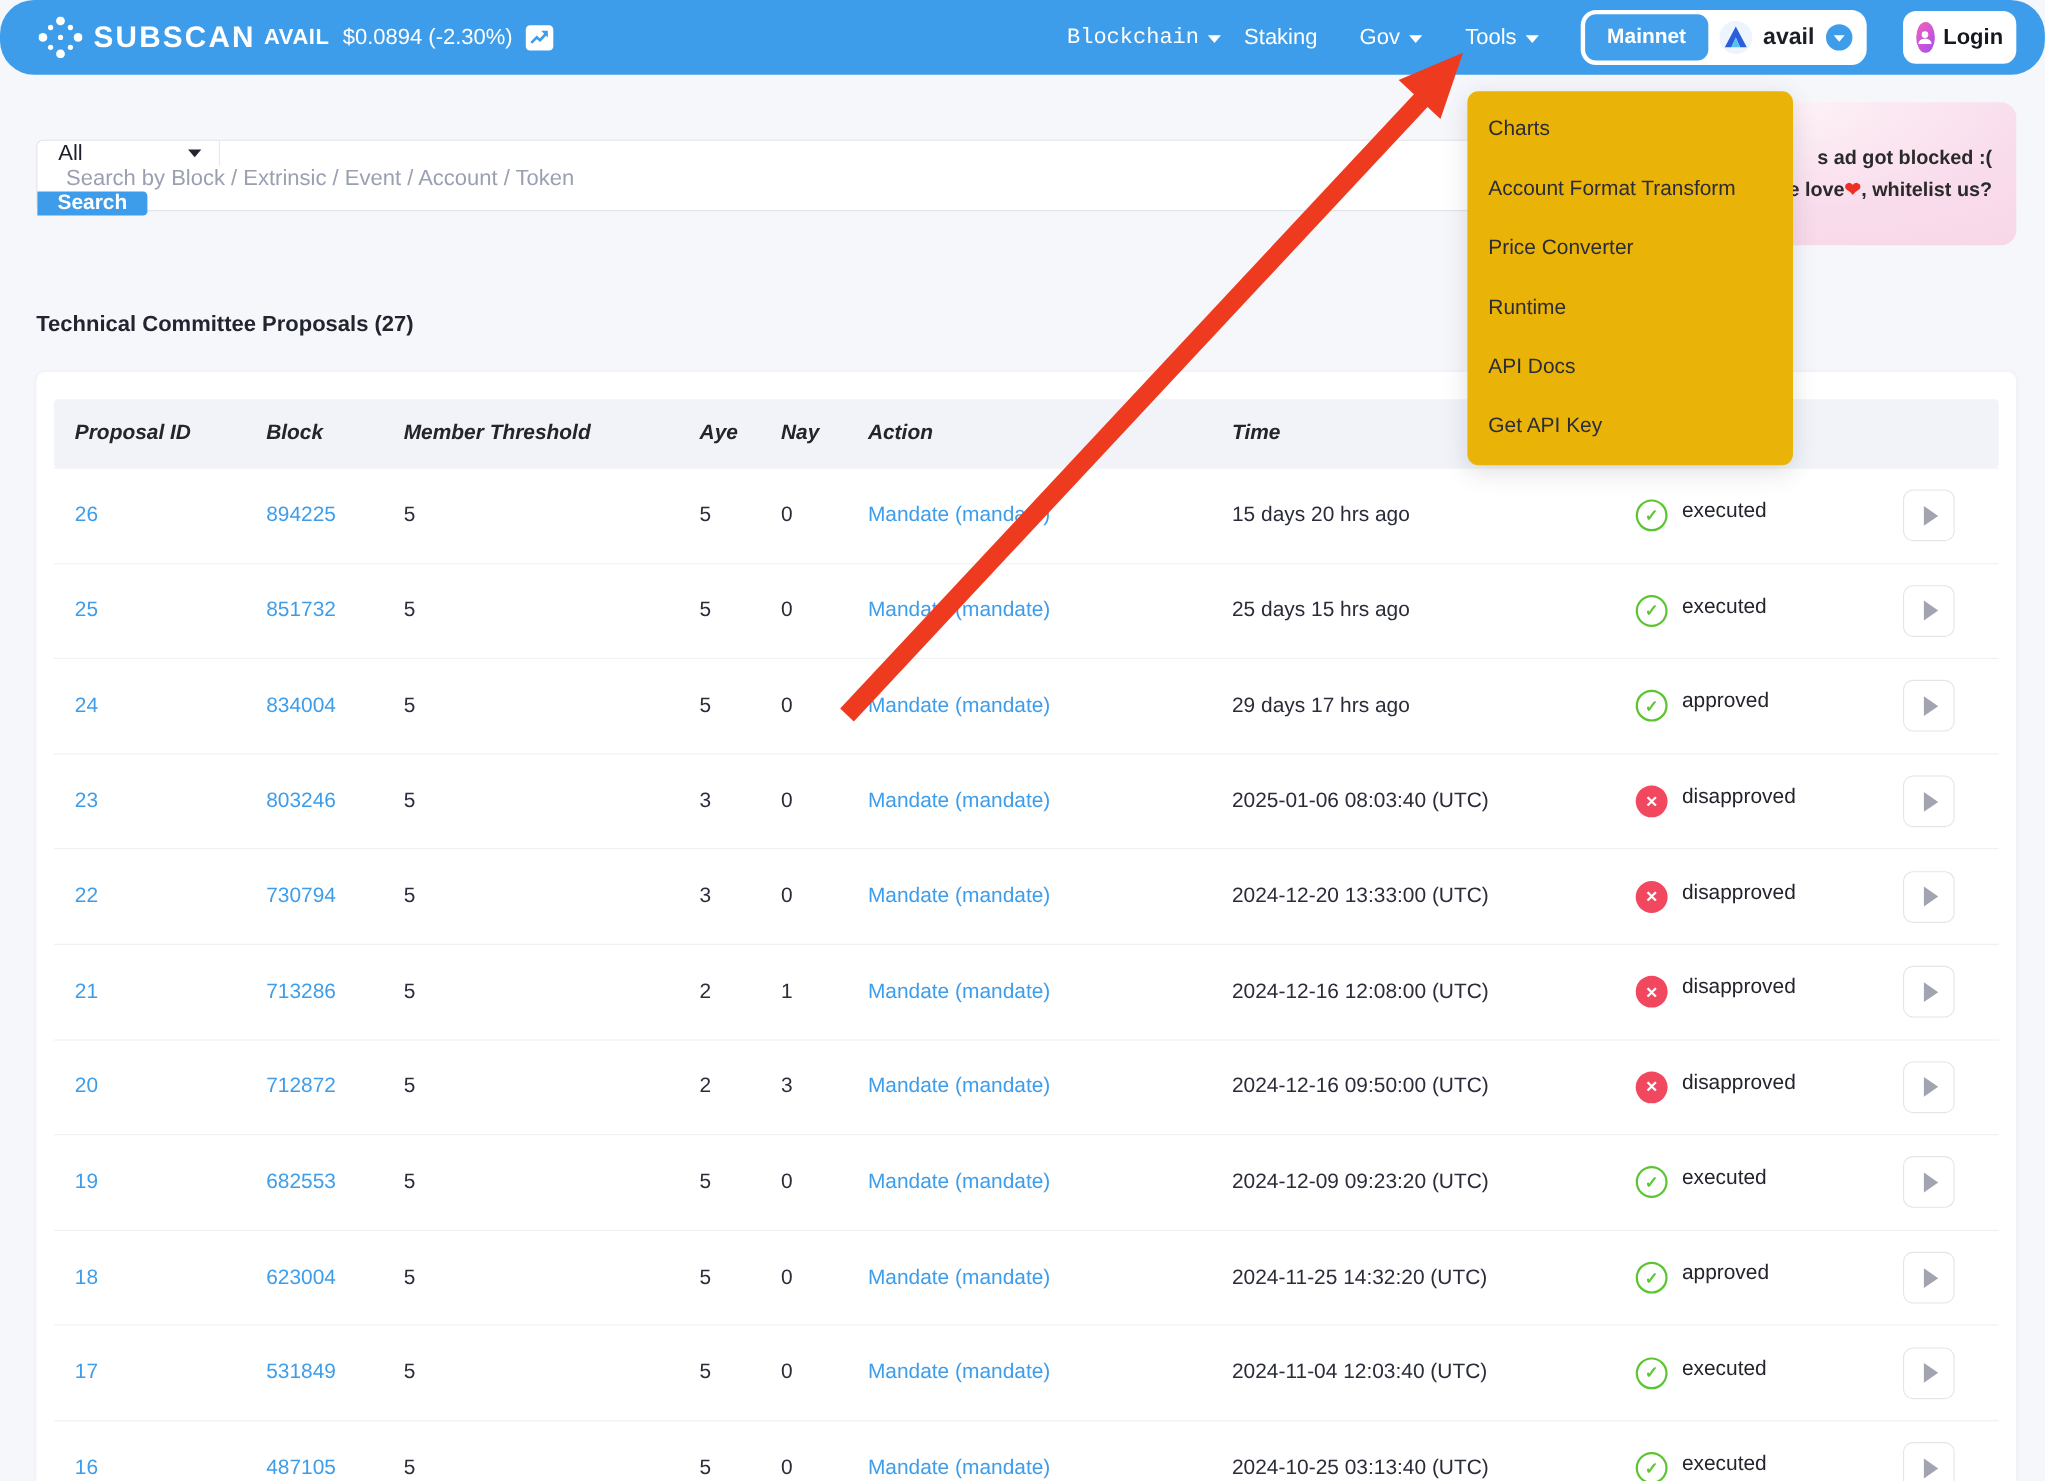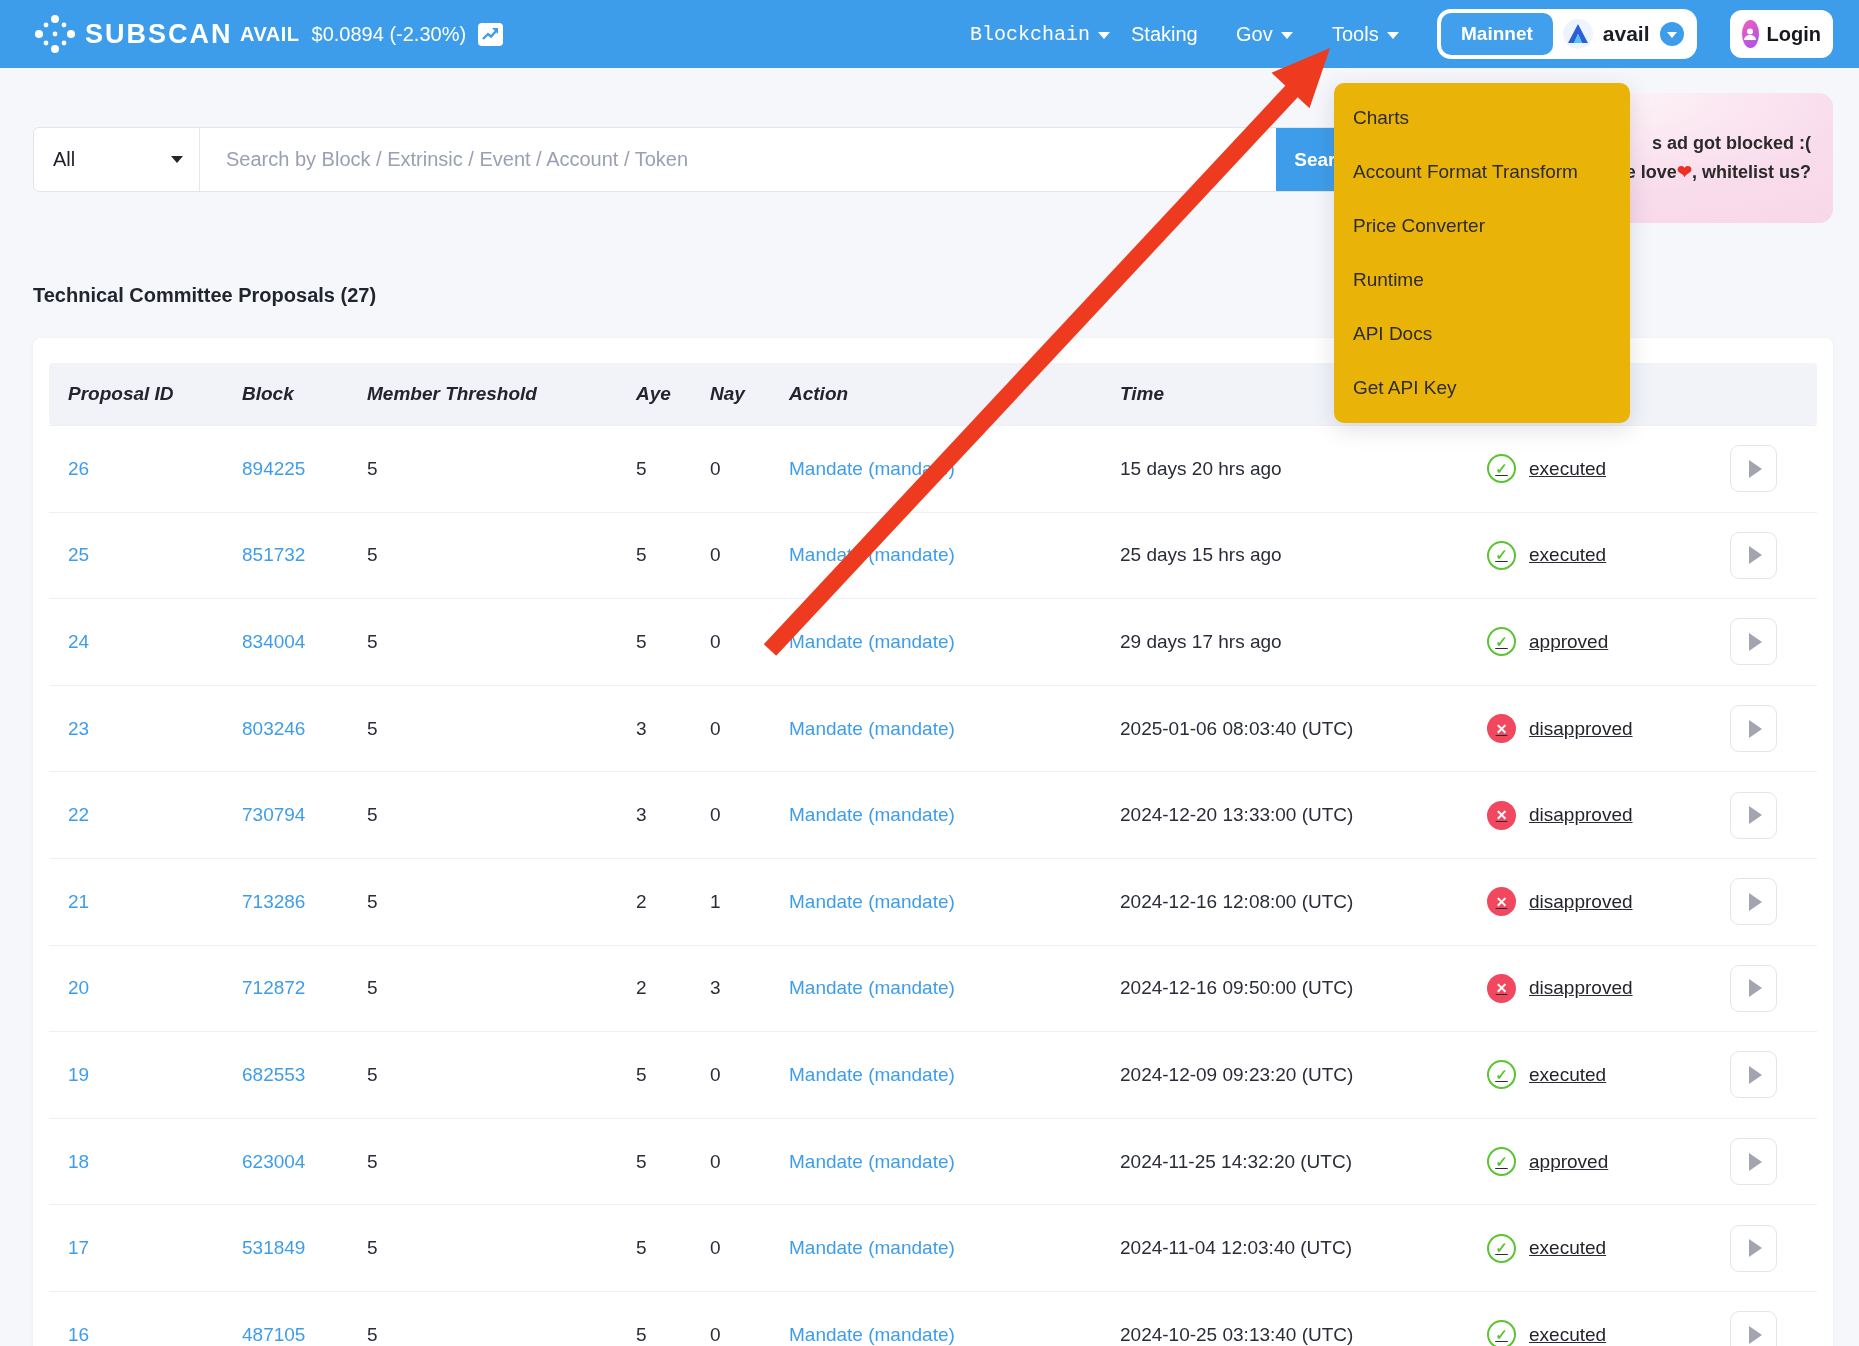--- a/index.html
+++ b/index.html
@@ -1,40 +1,40 @@
 <!DOCTYPE html>
 <html><head>
 <meta charset="utf-8">
 <style>
   * { margin:0; padding:0; box-sizing:border-box; }
   html,body { width:1859px; height:1346px; overflow:hidden; background:#f6f7fb;
     font-family:"Liberation Sans", sans-serif; color:#24252e; }
 
   
-  .topbar { position:absolute; left:0; top:0; width:1859px; height:68px; background:#3E9DEA; z-index:10; }
+  .topbar { position:absolute; left:0; top:0; width:1859px; height:68px; background:#3E9DEA; z-index:10;border-radius:31px; }
   .brand-wrap { position:absolute; left:35px; top:0; height:68px; display:flex; align-items:center; gap:10px; cursor:pointer; }
   .brand-text { color:#fff; font-size:27px; font-weight:700; letter-spacing:2px; }
   .price-wrap { position:absolute; left:240px; top:0; height:68px; display:flex; align-items:center; gap:12px; color:#fff; }
   .token { font-weight:700; font-size:20px; letter-spacing:.5px; }
   .price { font-size:20px; }
   .chart-ic { width:25px; height:23px; background:#fff; border-radius:4px; display:flex; align-items:center; justify-content:center; cursor:pointer; }
   .nav-item { position:absolute; top:0; height:68px; display:flex; align-items:center; gap:8px; color:#fff; font-size:20px; cursor:pointer; }
   .car-dn { width:0; height:0; border-left:6px solid transparent; border-right:6px solid transparent; border-top:7px solid #fff; margin-top:2px; }
   .net-pill { position:absolute; left:1437px; top:9px; width:260px; height:50px; background:#fff; border-radius:14px; display:flex; align-items:center; padding:4px; gap:10px; }
   .mainnet-btn { background:#429FEC; color:#fff; border:none; border-radius:10px; height:42px; padding:0 20px; font-size:19px; font-weight:600; font-family:inherit; cursor:pointer; }
   .avail-name { font-size:21px; font-weight:700; color:#1c1e27; }
   .net-caret { width:24px; height:24px; border-radius:50%; background:#3E9DEA; display:flex; align-items:center; justify-content:center; cursor:pointer; }
   .net-caret .car-dn { border-left-width:5px; border-right-width:5px; border-top-width:6px; margin-top:1px; }
   .login-pill { position:absolute; left:1730px; top:10px; width:103px; height:48px; background:#fff; border-radius:12px; display:flex; align-items:center; gap:8px; padding:0 12px; cursor:pointer; }
   .login-av { width:28px; height:28px; border-radius:50%; background:linear-gradient(135deg,#f263b8,#a94df0); display:flex; align-items:center; justify-content:center; }
   .login-txt { font-size:20px; font-weight:700; color:#16181f; }
 
   
   .search-bar { position:absolute; left:33px; top:127px; width:1344px; height:65px; background:#fff;
-    border:1px solid #e2e4ec; border-radius:6px; display:flex; align-items:stretch; z-index:5; }
+    border:1px solid #e2e4ec; border-radius:6px; display:flex; align-items:stretch; z-index:5;flex-direction:column; }
   .search-select { width:166px; border-right:1px solid #e6e8ee; display:flex; align-items:center; justify-content:space-between; padding:0 16px 0 19px; cursor:pointer; }
   .search-select .val { font-size:20px; color:#1d1f28; }
   .sel-car { width:0; height:0; border-left:6px solid transparent; border-right:6px solid transparent; border-top:7px solid #23242c; }
   .search-input { flex:1; border:none; outline:none; font-size:20px; color:#1d1f28; padding:0 10px 0 26px; font-family:inherit; background:transparent; }
   .search-input::placeholder { color:#9aa0b2; }
   .search-btn { width:100px; background:#3E9DEA; color:#fff; border:none; border-radius:0 4px 4px 0; font-size:19px; font-weight:700; font-family:inherit; cursor:pointer; }
 
   
   .ad-box { position:absolute; left:1560px; top:93px; width:273px; height:130px; border-radius:14px; z-index:4;
     background:radial-gradient(160% 140% at 20% 0%, #fdf3f7 0%, #f9dcec 55%, #f6d5e6 100%);
@@ -47,21 +47,21 @@
 
   
   .card { position:absolute; left:33px; top:338px; width:1800px; height:1100px; background:#fff; border-radius:8px;
     box-shadow:0 1px 4px rgba(40,45,70,.06); padding:25px 16px 0 16px; }
   .tgrid { display:grid; grid-template-columns:193px 125px 269px 74px 79px 331px 367px 243px 87px; align-items:center; }
   .thead { height:62px; background:#f1f3f9; border-radius:4px; font-weight:700; font-size:19px; color:#23242c;font-style:italic; }
   .thead .c:first-child, .trow .c:first-child { padding-left:19px; }
   .trow { height:86.6px; border-top:1px solid #eef0f4; font-size:19px; color:#2a2c3a; }
   .trow:first-of-type { height:96px; border-top:none; }
   .link { color:#3E9DEA; text-decoration:none; cursor:pointer; }
-  .status-cell { display:flex; align-items:center; gap:13px;text-decoration:underline; }
+  .status-cell { display:flex; align-items:flex-start; gap:13px; }
   .sticon { width:29px; height:29px; border-radius:50%; display:flex; align-items:center; justify-content:center; font-style:normal; flex:0 0 29px; }
   .sticon.st-executed, .sticon.st-approved { border:2.5px solid #5BC431; color:#5BC431; font-size:15px; font-weight:700; }
   .sticon.st-executed::before, .sticon.st-approved::before { content:"\2713"; }
   .sticon.st-disapproved { background:#F2485F; color:#fff; font-size:14px; font-weight:700; }
   .sticon.st-disapproved::before { content:"\2715"; }
   .status-label { font-style:normal; color:#23242c; }
   .detail-btn { width:47px; height:47px; border:1.5px solid #e3e5eb; background:#fff; border-radius:9px; cursor:pointer;
     display:flex; align-items:center; justify-content:center; }
   .tri-right { width:0; height:0; border-top:9px solid transparent; border-bottom:9px solid transparent; border-left:13px solid #a2a4af; margin-left:3px; }
 

